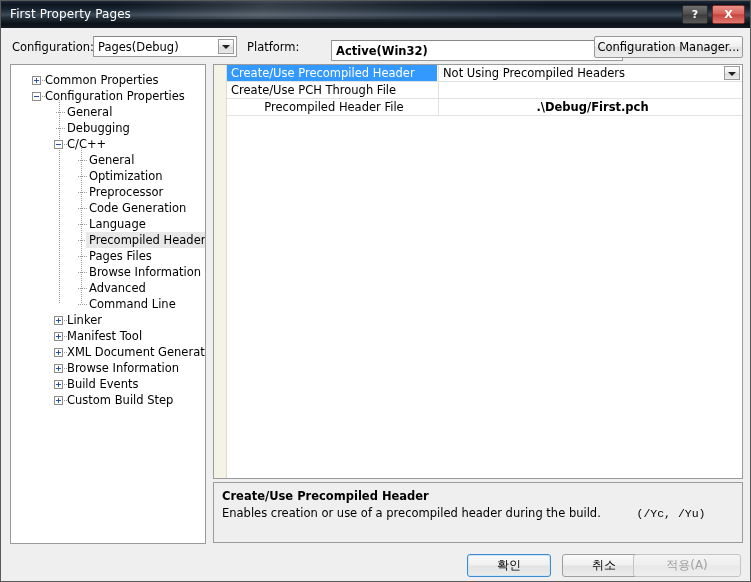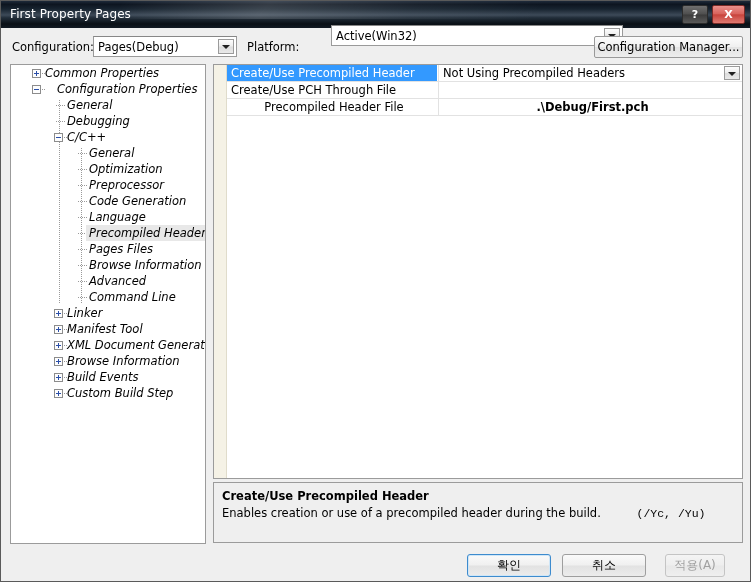--- a/index.html
+++ b/index.html
@@ -111,21 +111,21 @@
   }
   .combo .combo-arrow::after {
     content: "";
     position: absolute;
     left: 3px; top: 5px;
     border-left: 4px solid transparent;
     border-right: 4px solid transparent;
     border-top: 4px solid #202020;
   }
   #combo-config { left: 92px; top: 35px; width: 144px; }
-  #combo-platform { left: 330px; top: 24px; width: 292px; }
+  #combo-platform { left: 330px; top: 39px; width: 292px; font-weight: bold; }
 
   #btn-configmgr {
     position: absolute;
     left: 593px; top: 35px;
     width: 149px; height: 22px;
     box-sizing: border-box;
     background: linear-gradient(to bottom, #fcfcfc 0%, #f0f0f0 48%, #e3e3e3 52%, #ededed 100%);
     border: 1px solid #999999;
     border-radius: 2px;
     font-size: 11.5px;
@@ -139,21 +139,21 @@
     position: absolute;
     left: 9px; top: 63px;
     width: 196px; height: 480px;
     box-sizing: border-box;
     background: #ffffff;
     border: 1px solid #9b9b9b;
     overflow: hidden;
   }
   #tree-inner {
     position: relative;
-    font-style: italic;
+    padding-top: 7px;
   }
   .tnode {
     position: relative;
     height: 16px;
     line-height: 16px;
     white-space: nowrap;
     font-size: 11.5px;
   }
   .tnode .tlabel {
     position: absolute;
@@ -312,21 +312,21 @@
     line-height: 21px;
     white-space: nowrap;
   }
   #btn-ok {
     left: 466px; width: 84px;
     border: 1px solid #3d8bce;
     box-shadow: inset 0 0 0 1px #cfe6f7;
   }
   #btn-cancel { left: 561px; width: 84px; }
   #btn-apply {
-    left: 664px; width: 60px;
+    left: 632px; width: 108px;
     color: #a0a0a0;
     background: linear-gradient(to bottom, #f4f4f4 0%, #eeeeee 47%, #e8e8e8 53%, #efefef 100%);
     border-color: #c4c4c4;
   }
 </style>
 </head>
 <body>
 
 <div id="dialog">
 
@@ -356,21 +356,21 @@
         <div class="dotline-v" style="left: 48px; top: 35px; height: 204px;"></div>
         <div class="dotline-v" style="left: 70px; top: 83px; height: 156px;"></div>
         <div class="tnode" style="top: 0px;">
           <div class="expander plus" style="left: 21px;"></div>
           <div class="dotline-h" style="left: 31px; width: 4px;"></div>
           <div class="tlabel" style="left: 34px;">Common Properties</div>
         </div>
         <div class="tnode" style="top: 0px;">
           <div class="expander" style="left: 21px;"></div>
           <div class="dotline-h" style="left: 31px; width: 4px;"></div>
-          <div class="tlabel" style="left: 34px; margin-left: 12px;">Configuration Properties</div>
+          <div class="tlabel" style="left: 34px;">Configuration Properties</div>
         </div>
         <div class="tnode" style="top: 0px;">
           <div class="dotline-h" style="left: 45px; width: 10px;"></div>
           <div class="tlabel" style="left: 56px;">General</div>
         </div>
         <div class="tnode" style="top: 0px;">
           <div class="dotline-h" style="left: 45px; width: 10px;"></div>
           <div class="tlabel" style="left: 56px;">Debugging</div>
         </div>
         <div class="tnode" style="top: 0px;">

